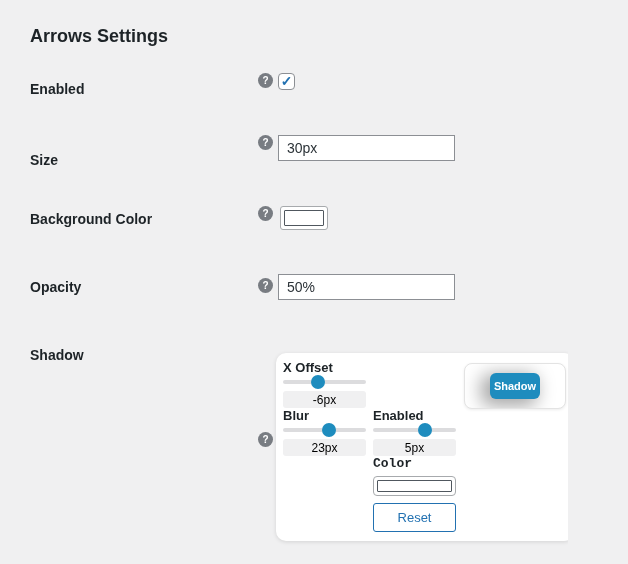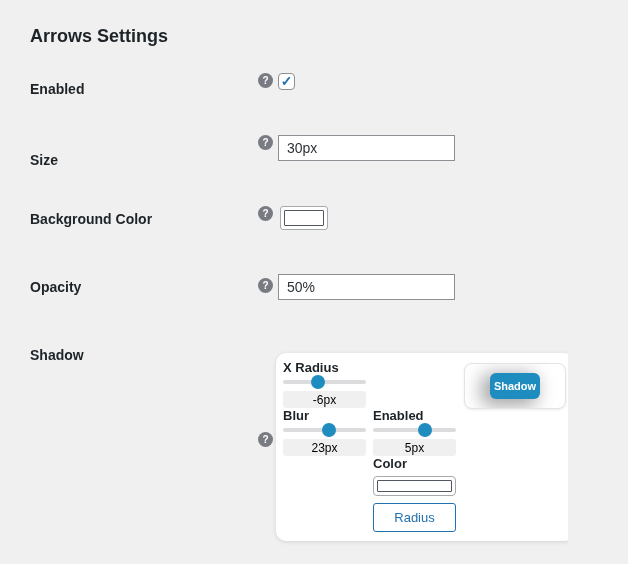--- a/index.html
+++ b/index.html
@@ -45,21 +45,21 @@
     margin:6px 0 7px;cursor:pointer;}
   .sfield .thumb{position:absolute;top:50%;width:14px;height:14px;border-radius:50%;
     background:#1e8cbe;transform:translate(-50%,-50%);cursor:grab;}
   .sfield .val{height:17px;background:#f0f0f1;border-radius:3px;color:#000000;
     font-size:12px;display:flex;align-items:center;justify-content:center;}
   .col1{left:7px;} .col2{left:97px;}
   .srow1{top:8px;} .srow2{top:56px;} .srow3{top:104px;}
 
   .color-block{position:absolute;left:97px;top:104px;width:83px;}
   .color-block .slabel{font-size:13px;line-height:13px;font-weight:700;color:#1d2327;
-    margin-bottom:6px;}
+    margin-bottom:6px;font-family:Liberation Mono, monospace;}
   .swatch-shadow{position:relative;left:0;top:0;width:83px;height:20px;border-radius:4px;}
 
   .preview-card{position:absolute;left:188px;top:10px;width:102px;height:46px;
     background:#fff;border:1px solid #e3e3e3;border-radius:8px;box-sizing:border-box;
     box-shadow:0 1px 3px rgba(0,0,0,0.08);display:flex;align-items:center;
     justify-content:center;overflow:hidden;}
   .preview-btn{width:50px;height:26px;background:#1e8cbe;border-radius:6px;color:#fff;
     font-size:11px;font-weight:700;display:flex;align-items:center;justify-content:center;
     box-shadow:-6px 4px 18px 3px rgba(0,0,0,0.35);}
 
@@ -94,21 +94,21 @@
   <div class="field-label" style="top:279px">Opacity</div>
   <div class="help-icon" style="top:278px">?</div>
   <input class="text-input" style="top: 274px;" type="text" value="50%">
 
   <div class="field-label" style="top:347px">Shadow</div>
   <div class="help-icon" style="top:432px">?</div>
 
   <div class="shadow-widget">
 
     <div class="sfield col1 srow1">
-      <div class="slabel">X Radius</div>
+      <div class="slabel">X Offset</div>
       <div class="track">
         <div class="thumb" style="left: 42%;"></div>
       </div>
       <div class="val">-6px</div>
     </div>
 
 
     <div class="sfield col1 srow2">
       <div class="slabel">Blur</div>
       <div class="track">
@@ -130,17 +130,17 @@
       <div class="slabel">Color</div>
       <div class="swatch swatch-shadow">
         <div class="swatch-inner" style="background-color: rgb(255, 255, 255);"></div>
       </div>
     </div>
 
     <div class="preview-card">
       <div class="preview-btn">Shadow</div>
     </div>
 
-    <div class="reset-btn">Radius</div>
+    <div class="reset-btn">Reset</div>
 
   </div>
 
 </div>
 
 </body></html>

